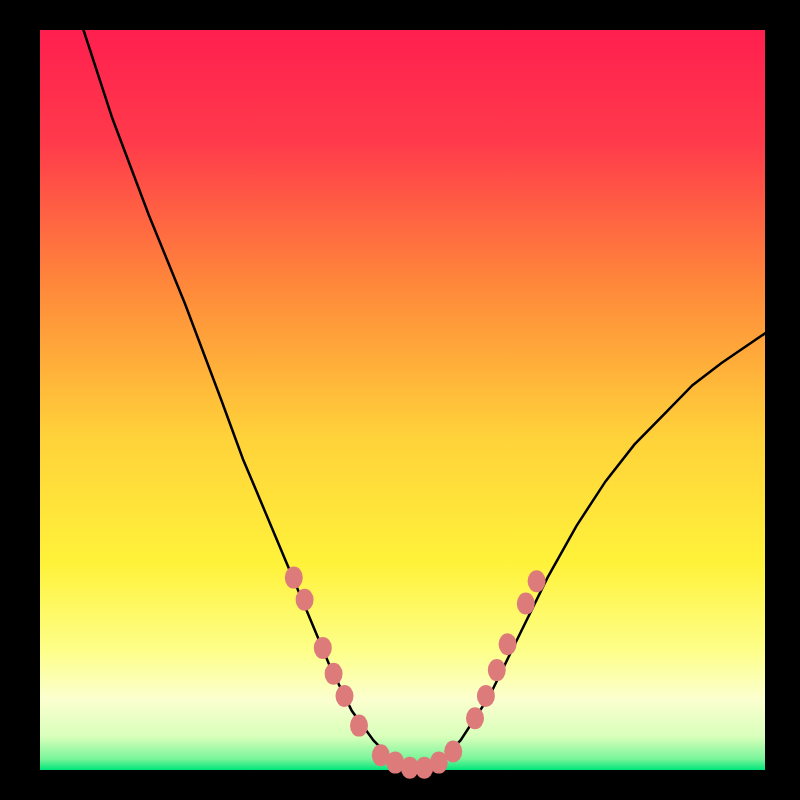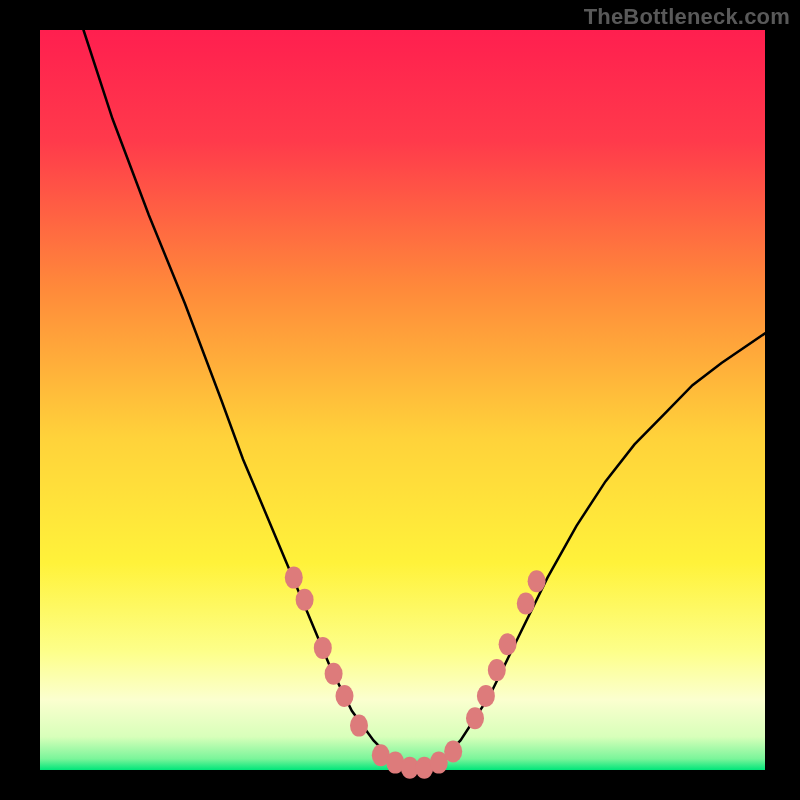--- a/index.html
+++ b/index.html
@@ -67,14 +67,13 @@
         <ellipse cx="453.2" cy="751.5" rx="9" ry="11" fill="#dd7b7b"></ellipse>
         <ellipse cx="475.0" cy="718.2" rx="9" ry="11" fill="#dd7b7b"></ellipse>
         <ellipse cx="485.9" cy="696.0" rx="9" ry="11" fill="#dd7b7b"></ellipse>
         <ellipse cx="496.8" cy="670.1" rx="9" ry="11" fill="#dd7b7b"></ellipse>
         <ellipse cx="507.6" cy="644.2" rx="9" ry="11" fill="#dd7b7b"></ellipse>
         <ellipse cx="525.8" cy="603.5" rx="9" ry="11" fill="#dd7b7b"></ellipse>
         <ellipse cx="536.6" cy="581.3" rx="9" ry="11" fill="#dd7b7b"></ellipse>
       </g>
       <rect x="0" y="0" width="800" height="800" fill="none"></rect>
     </svg>
-  <div class="watermark">TheBottleneck.com</div>
 </div>
 
 </body></html>

